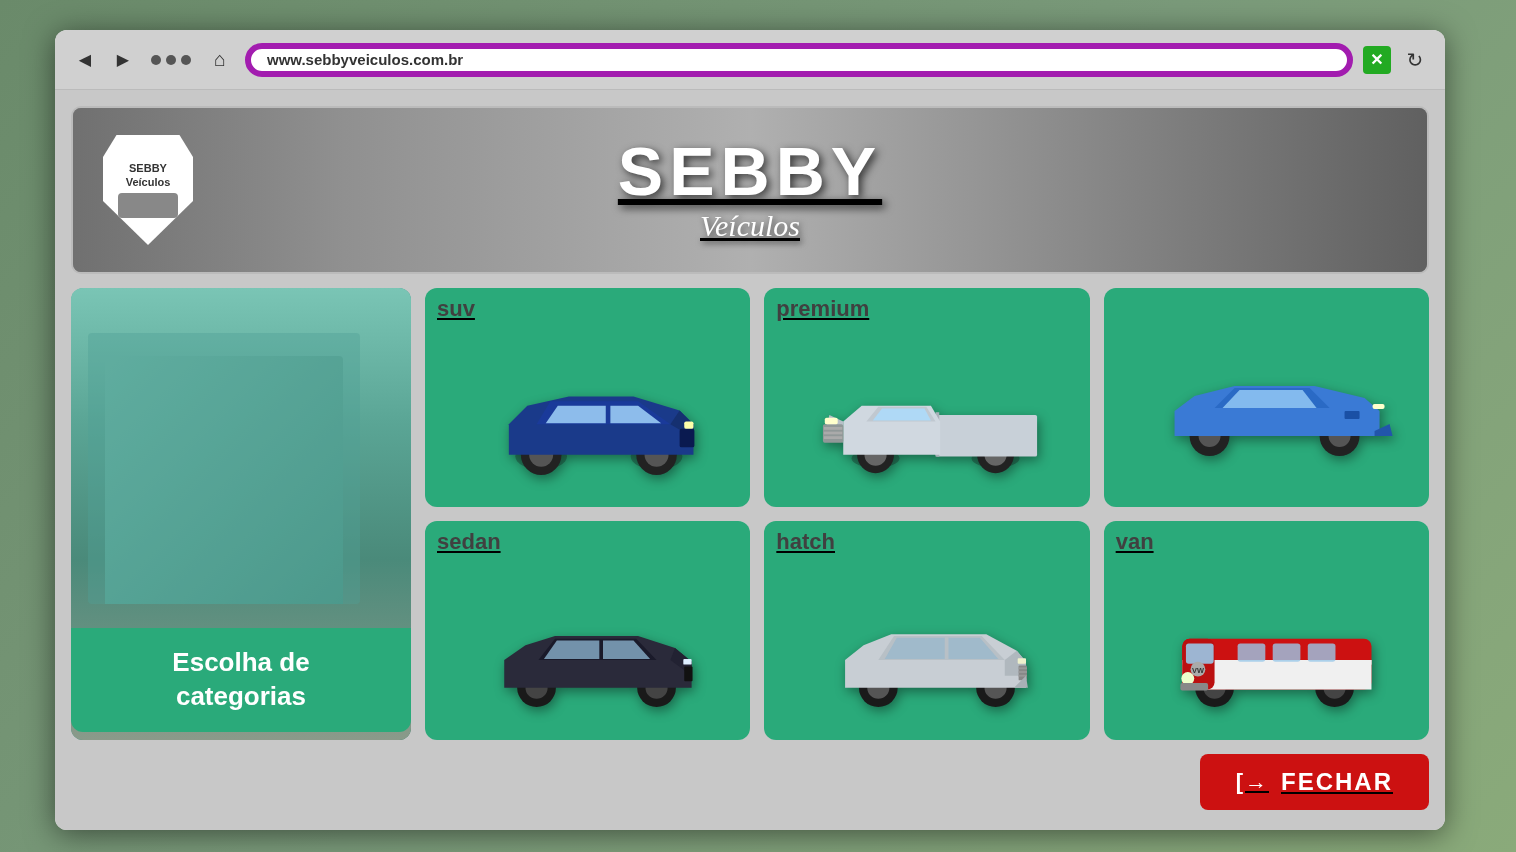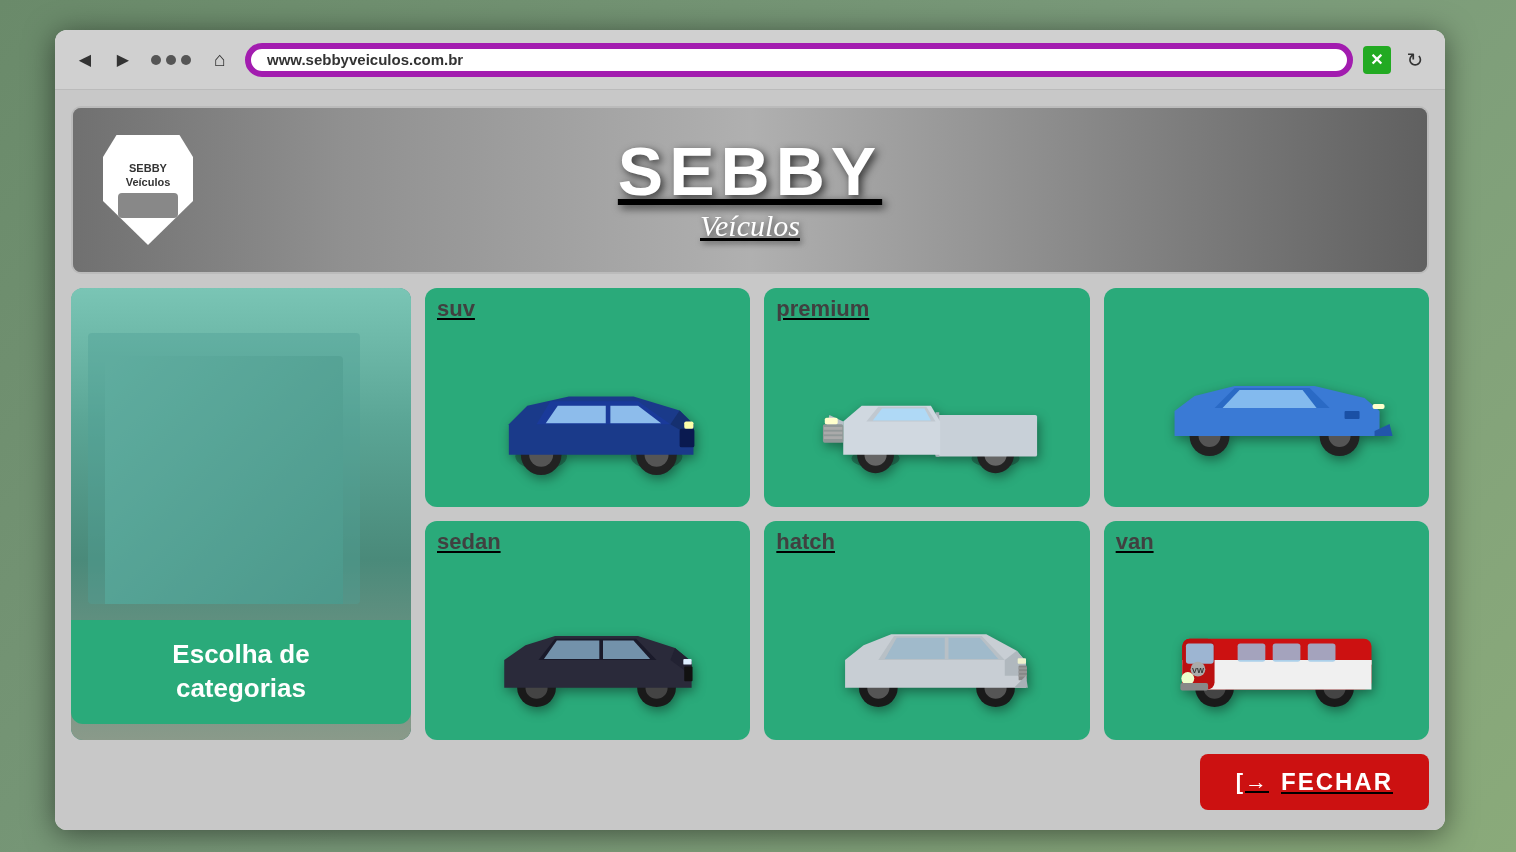--- a/index.html
+++ b/index.html
@@ -267,21 +267,21 @@
       bottom: 30%;
       left: 5%;
       width: 80%;
       height: 60%;
       background: rgba(80, 160, 150, 0.4);
       border-radius: 4px;
     }
 
     .featured-label {
       position: absolute;
-      bottom: 16px;
+      bottom: 8px;
       left: 0;
       right: 0;
       background: #2aaa7a;
       padding: 18px 20px;
       border-radius: 0 0 12px 12px;
     }
 
     .featured-label-text {
       font-size: 26px;
       font-weight: bold;

